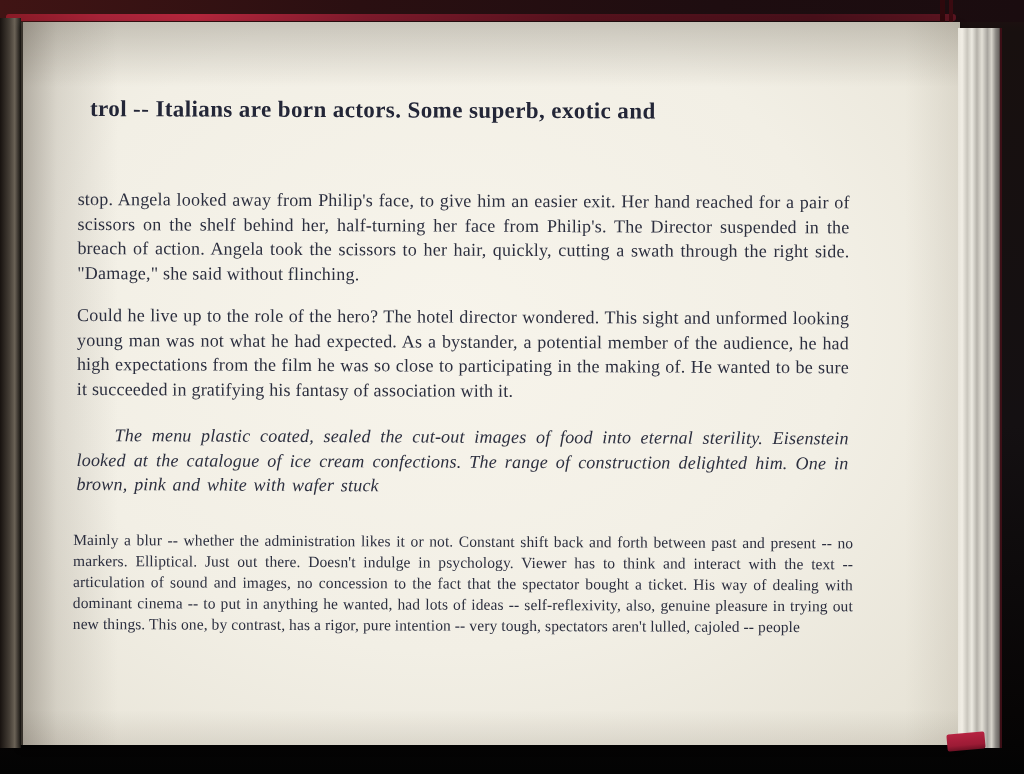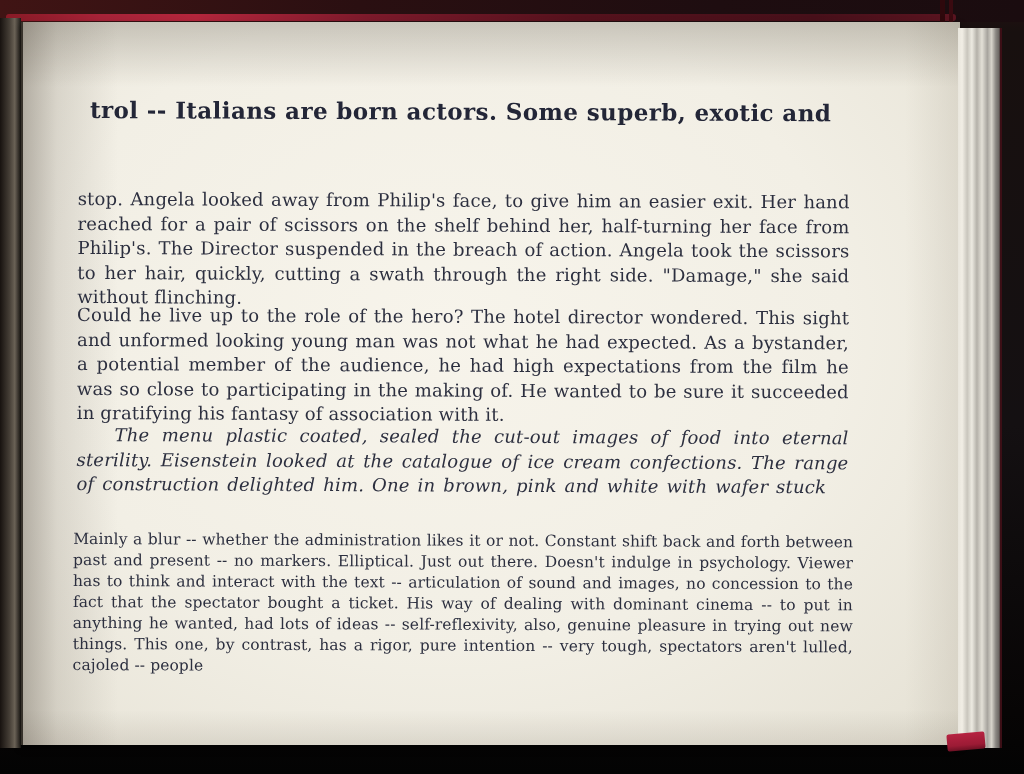--- a/index.html
+++ b/index.html
@@ -7,20 +7,21 @@
     width: 1024px; height: 774px;
     background: #060405;
     font-family: "DejaVu Serif", serif;
     overflow: hidden;
   }
   .scene {
     position: relative; width: 1024px; height: 774px;
     background:
       linear-gradient(180deg, #241012 0%, #18100f 4%, #141012 55%, #070505 92%, #030303 100%);
     overflow: hidden;
+    font-family: Liberation Serif, serif;
   }
   
   .cover-top {
     position: absolute; left: 0; top: 0; width: 1024px; height: 22px;
     background: linear-gradient(90deg, #401414 0%, #2a0f11 35%, #1e0d10 70%, #1a0c0f 100%);
   }
   
   .red-top-edge {
     position: absolute; left: 6px; top: 14px; width: 950px; height: 7px;
     background: linear-gradient(90deg,

